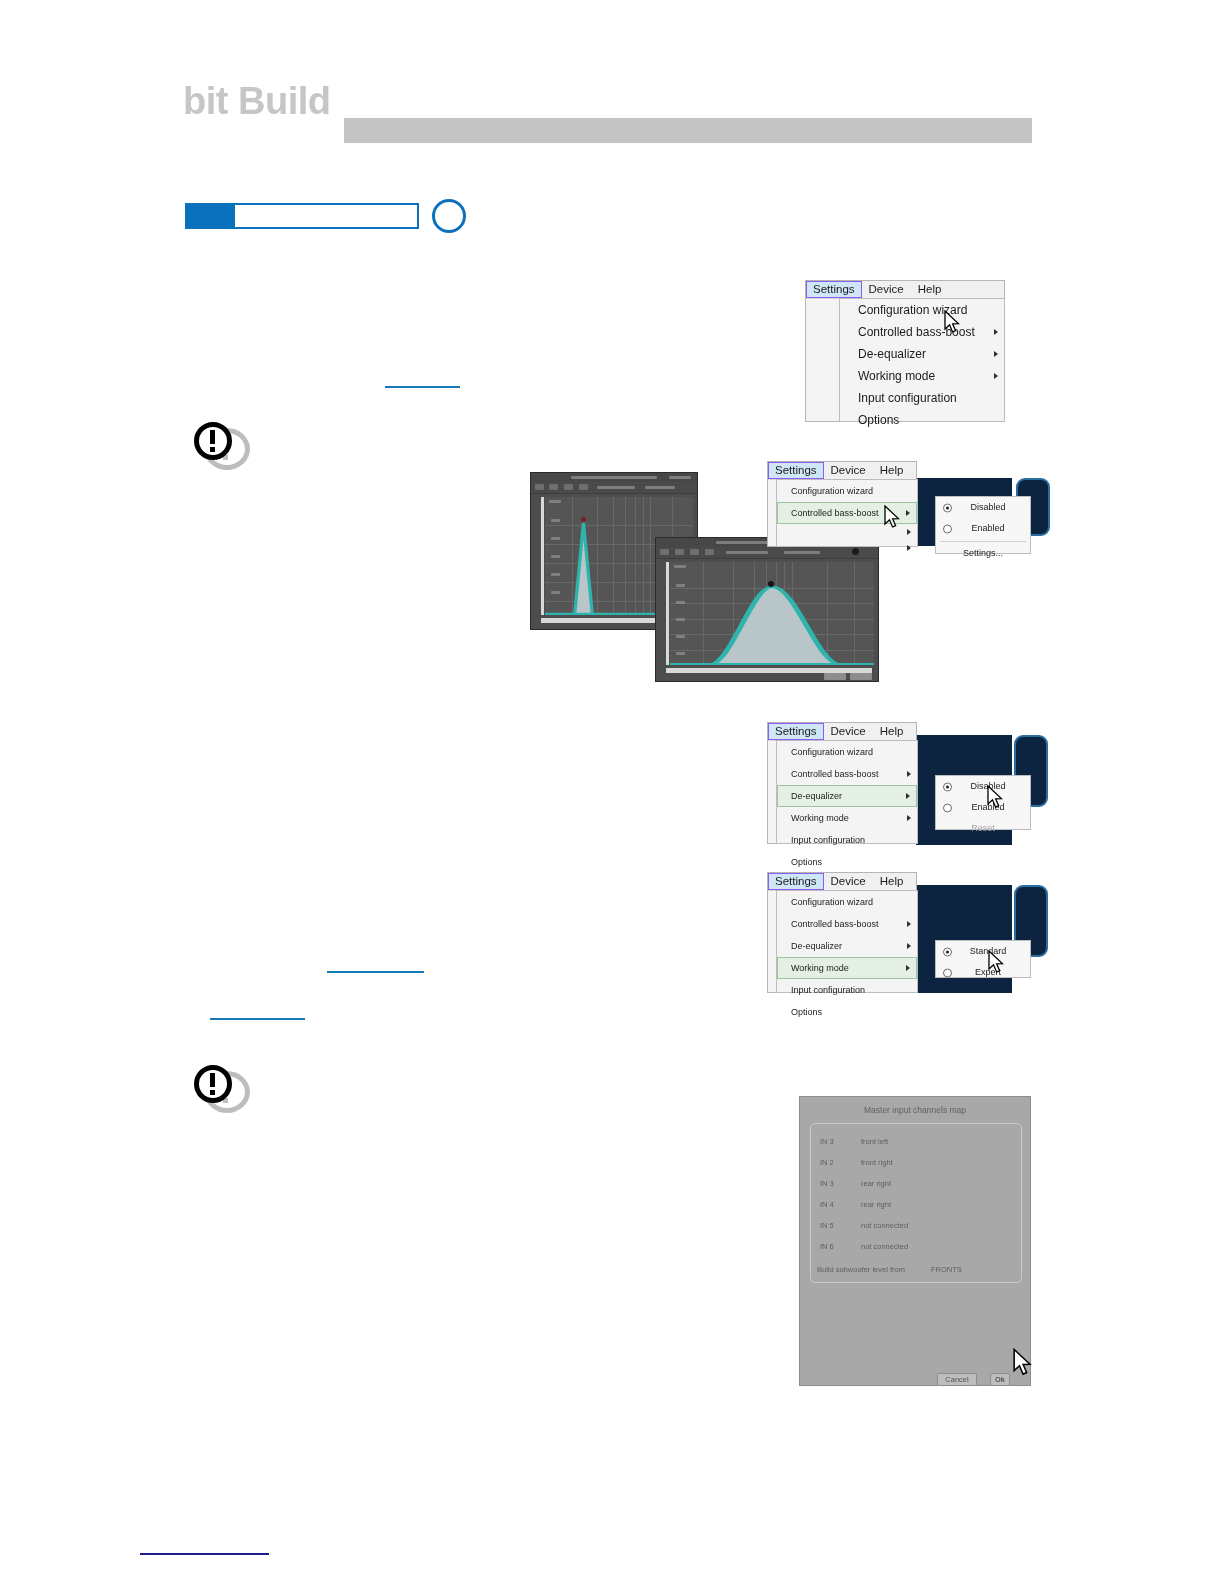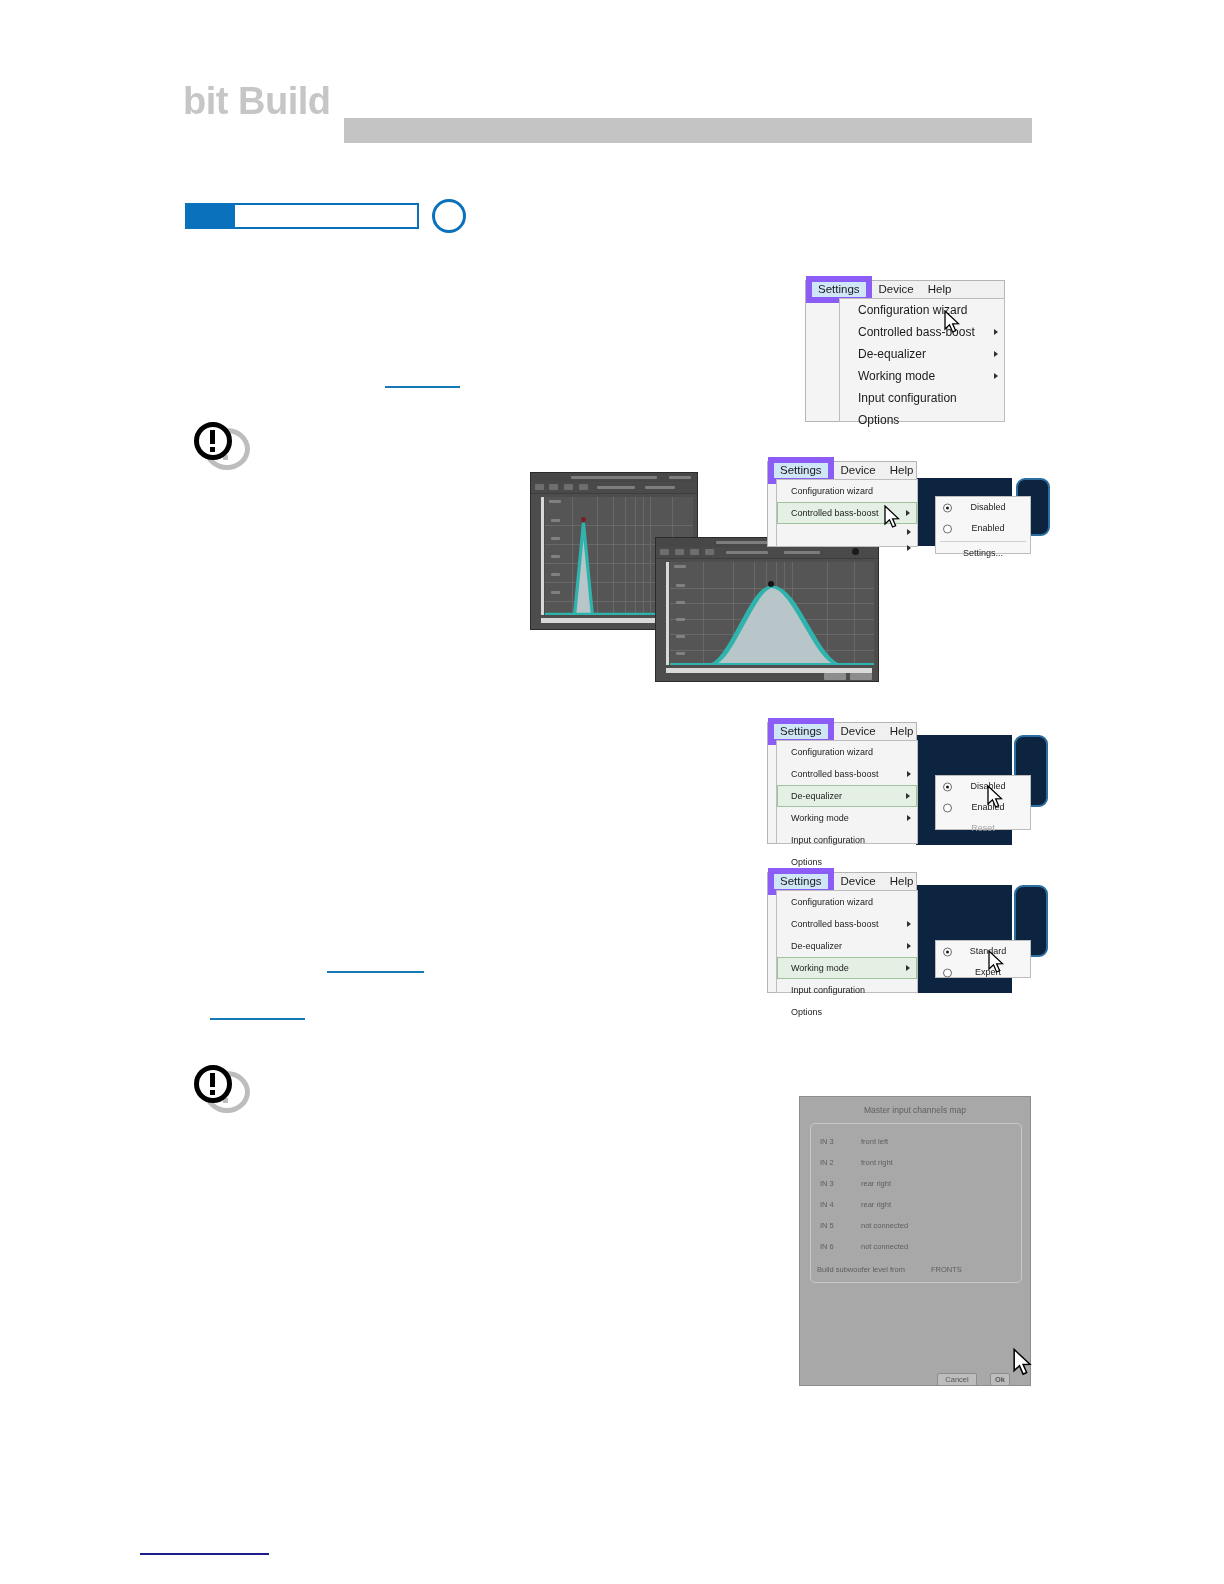--- a/index.html
+++ b/index.html
@@ -35,21 +35,21 @@
   
   .link-underline{height:2px;background:#1579b6;}
 
   
   #footnote-rule{left:140px;top:1553px;width:129px;height:2px;background:#1c1c8c;}
 
   
   .menu-window{background:#f4f4f4;border:1px solid #b5b5b5;box-sizing:border-box;}
   .menubar{height:17px;background:#f0f0f0;display:flex;align-items:center;border-bottom:1px solid #d8d8d8;}
   .menubar-item{font-size:11.5px;color:#1b1b1b;padding:1px 7px;line-height:15px;white-space:nowrap;}
-  .menubar-item.active{background:#cfe6f7;border:6px solid #8b5cf6;padding:0px 6px;}
+  .menubar-item.active{background:#cfe6f7;border:1px solid #8b5cf6;padding:0px 6px;}
   .menu-panel{background:#f4f4f4;border:1px solid #bdbdbd;box-sizing:border-box;}
   .menu-item{font-size:12px;color:#1b1b1b;padding:3px 10px 3px 18px;line-height:16px;position:relative;white-space:nowrap;}
   .menu-item.hl{background:#e4f0e4;border:1px solid #9fc39f;padding:2px 9px 2px 17px;}
   .menu-item .arrow{position:absolute;right:6px;top:50%;transform:translateY(-50%);
     width:0;height:0;border-left:4px solid #303030;border-top:3px solid transparent;border-bottom:3px solid transparent;}
   .submenu{background:#f7f7f7;border:1px solid #bdbdbd;box-sizing:border-box;}
   .sub-item{font-size:11.5px;color:#1b1b1b;padding:3px 10px 3px 22px;line-height:15px;position:relative;white-space:nowrap;text-align:center;}
   .sub-item.disabled{color:#a6a6a6;}
   .radio{position:absolute;left:7px;top:50%;transform:translateY(-50%);width:9px;height:9px;border:1px solid #6b6b6b;border-radius:50%;background:#fff;box-sizing:border-box;}
   .radio.on::after{content:"";position:absolute;left:2px;top:2px;width:3px;height:3px;border-radius:50%;background:#1b1b1b;}

